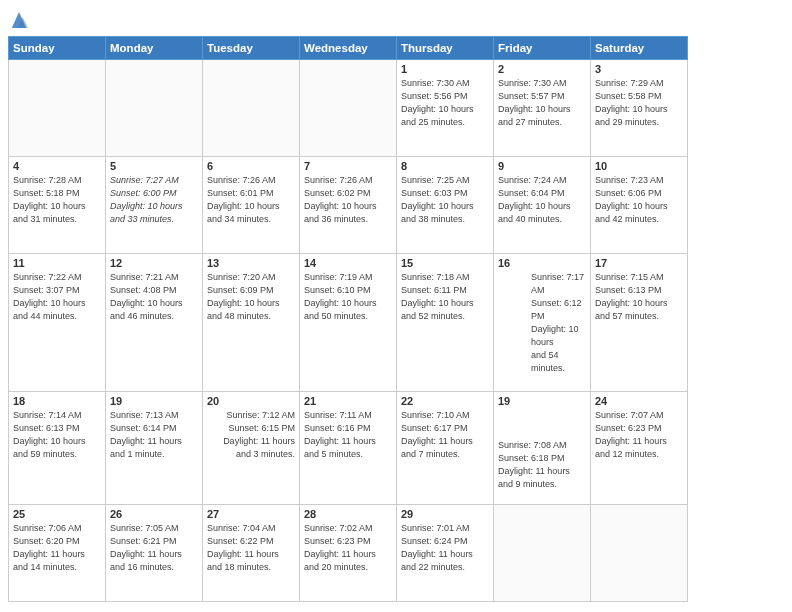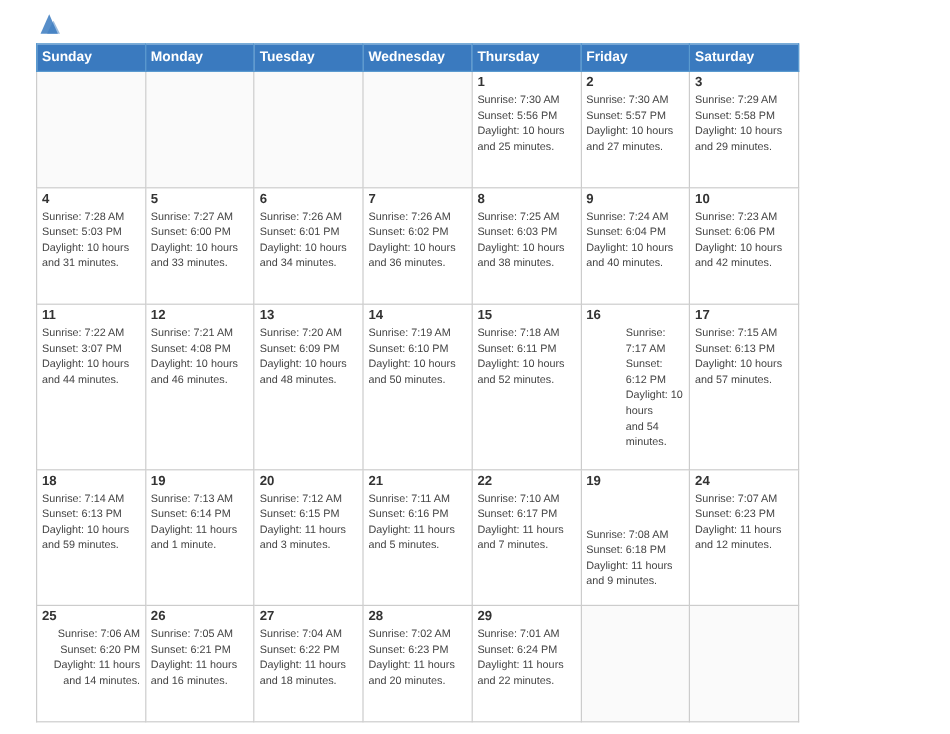--- a/index.html
+++ b/index.html
@@ -6,21 +6,21 @@
     body {
       font-family: Arial, sans-serif;
       background: #fff;
       width: 792px;
       height: 612px;
       overflow: hidden;
     }
     .page {
       width: 696px;
       height: 612px;
-      padding: 10px 30px;
+      padding: 10px 8px;
       display: flex;
       flex-direction: column;
     }
     .header {
       display: flex;
       justify-content: space-between;
       align-items: flex-start;
       margin-bottom: 6px;
     }
     .logo {
@@ -162,27 +162,27 @@
             <div class="day-info" style="white-space: pre-line;">Sunrise: 7:29 AM
 Sunset: 5:58 PM
 Daylight: 10 hours
 and 29 minutes.</div>
           </td>
         </tr>
         <tr>
           <td>
             <span class="day-number">4</span>
             <div class="day-info" style="white-space: pre-line;">Sunrise: 7:28 AM
-Sunset: 5:03 PM
+Sunset: 5:18 PM
 Daylight: 10 hours
 and 31 minutes.</div>
           </td>
           <td>
             <span class="day-number">5</span>
-            <div class="day-info" style="white-space: pre-line;">Sunrise: 7:27 AM
+            <div class="day-info" style="white-space: pre-line; font-style: italic;">Sunrise: 7:27 AM
 Sunset: 6:00 PM
 Daylight: 10 hours
 and 33 minutes.</div>
           </td>
           <td>
             <span class="day-number">6</span>
             <div class="day-info" style="white-space: pre-line;">Sunrise: 7:26 AM
 Sunset: 6:01 PM
 Daylight: 10 hours
 and 34 minutes.</div>
@@ -277,21 +277,21 @@
           </td>
           <td>
             <span class="day-number">19</span>
             <div class="day-info" style="white-space: pre-line;">Sunrise: 7:13 AM
 Sunset: 6:14 PM
 Daylight: 11 hours
 and 1 minute.</div>
           </td>
           <td>
             <span class="day-number">20</span>
-            <div class="day-info" style="white-space: pre-line;">Sunrise: 7:12 AM
+            <div class="day-info" style="white-space: pre-line; text-align: right;">Sunrise: 7:12 AM
 Sunset: 6:15 PM
 Daylight: 11 hours
 and 3 minutes.</div>
           </td>
           <td>
             <span class="day-number">21</span>
             <div class="day-info" style="white-space: pre-line;">Sunrise: 7:11 AM
 Sunset: 6:16 PM
 Daylight: 11 hours
 and 5 minutes.</div>
@@ -314,21 +314,21 @@
             <span class="day-number">24</span>
             <div class="day-info" style="white-space: pre-line;">Sunrise: 7:07 AM
 Sunset: 6:23 PM
 Daylight: 11 hours
 and 12 minutes.</div>
           </td>
         </tr>
         <tr class="last-row">
           <td>
             <span class="day-number">25</span>
-            <div class="day-info" style="white-space: pre-line; text-align: right;">Sunrise: 7:06 AM
+            <div class="day-info" style="white-space: pre-line;">Sunrise: 7:06 AM
 Sunset: 6:20 PM
 Daylight: 11 hours
 and 14 minutes.</div>
           </td>
           <td>
             <span class="day-number">26</span>
             <div class="day-info" style="white-space: pre-line;">Sunrise: 7:05 AM
 Sunset: 6:21 PM
 Daylight: 11 hours
 and 16 minutes.</div>

